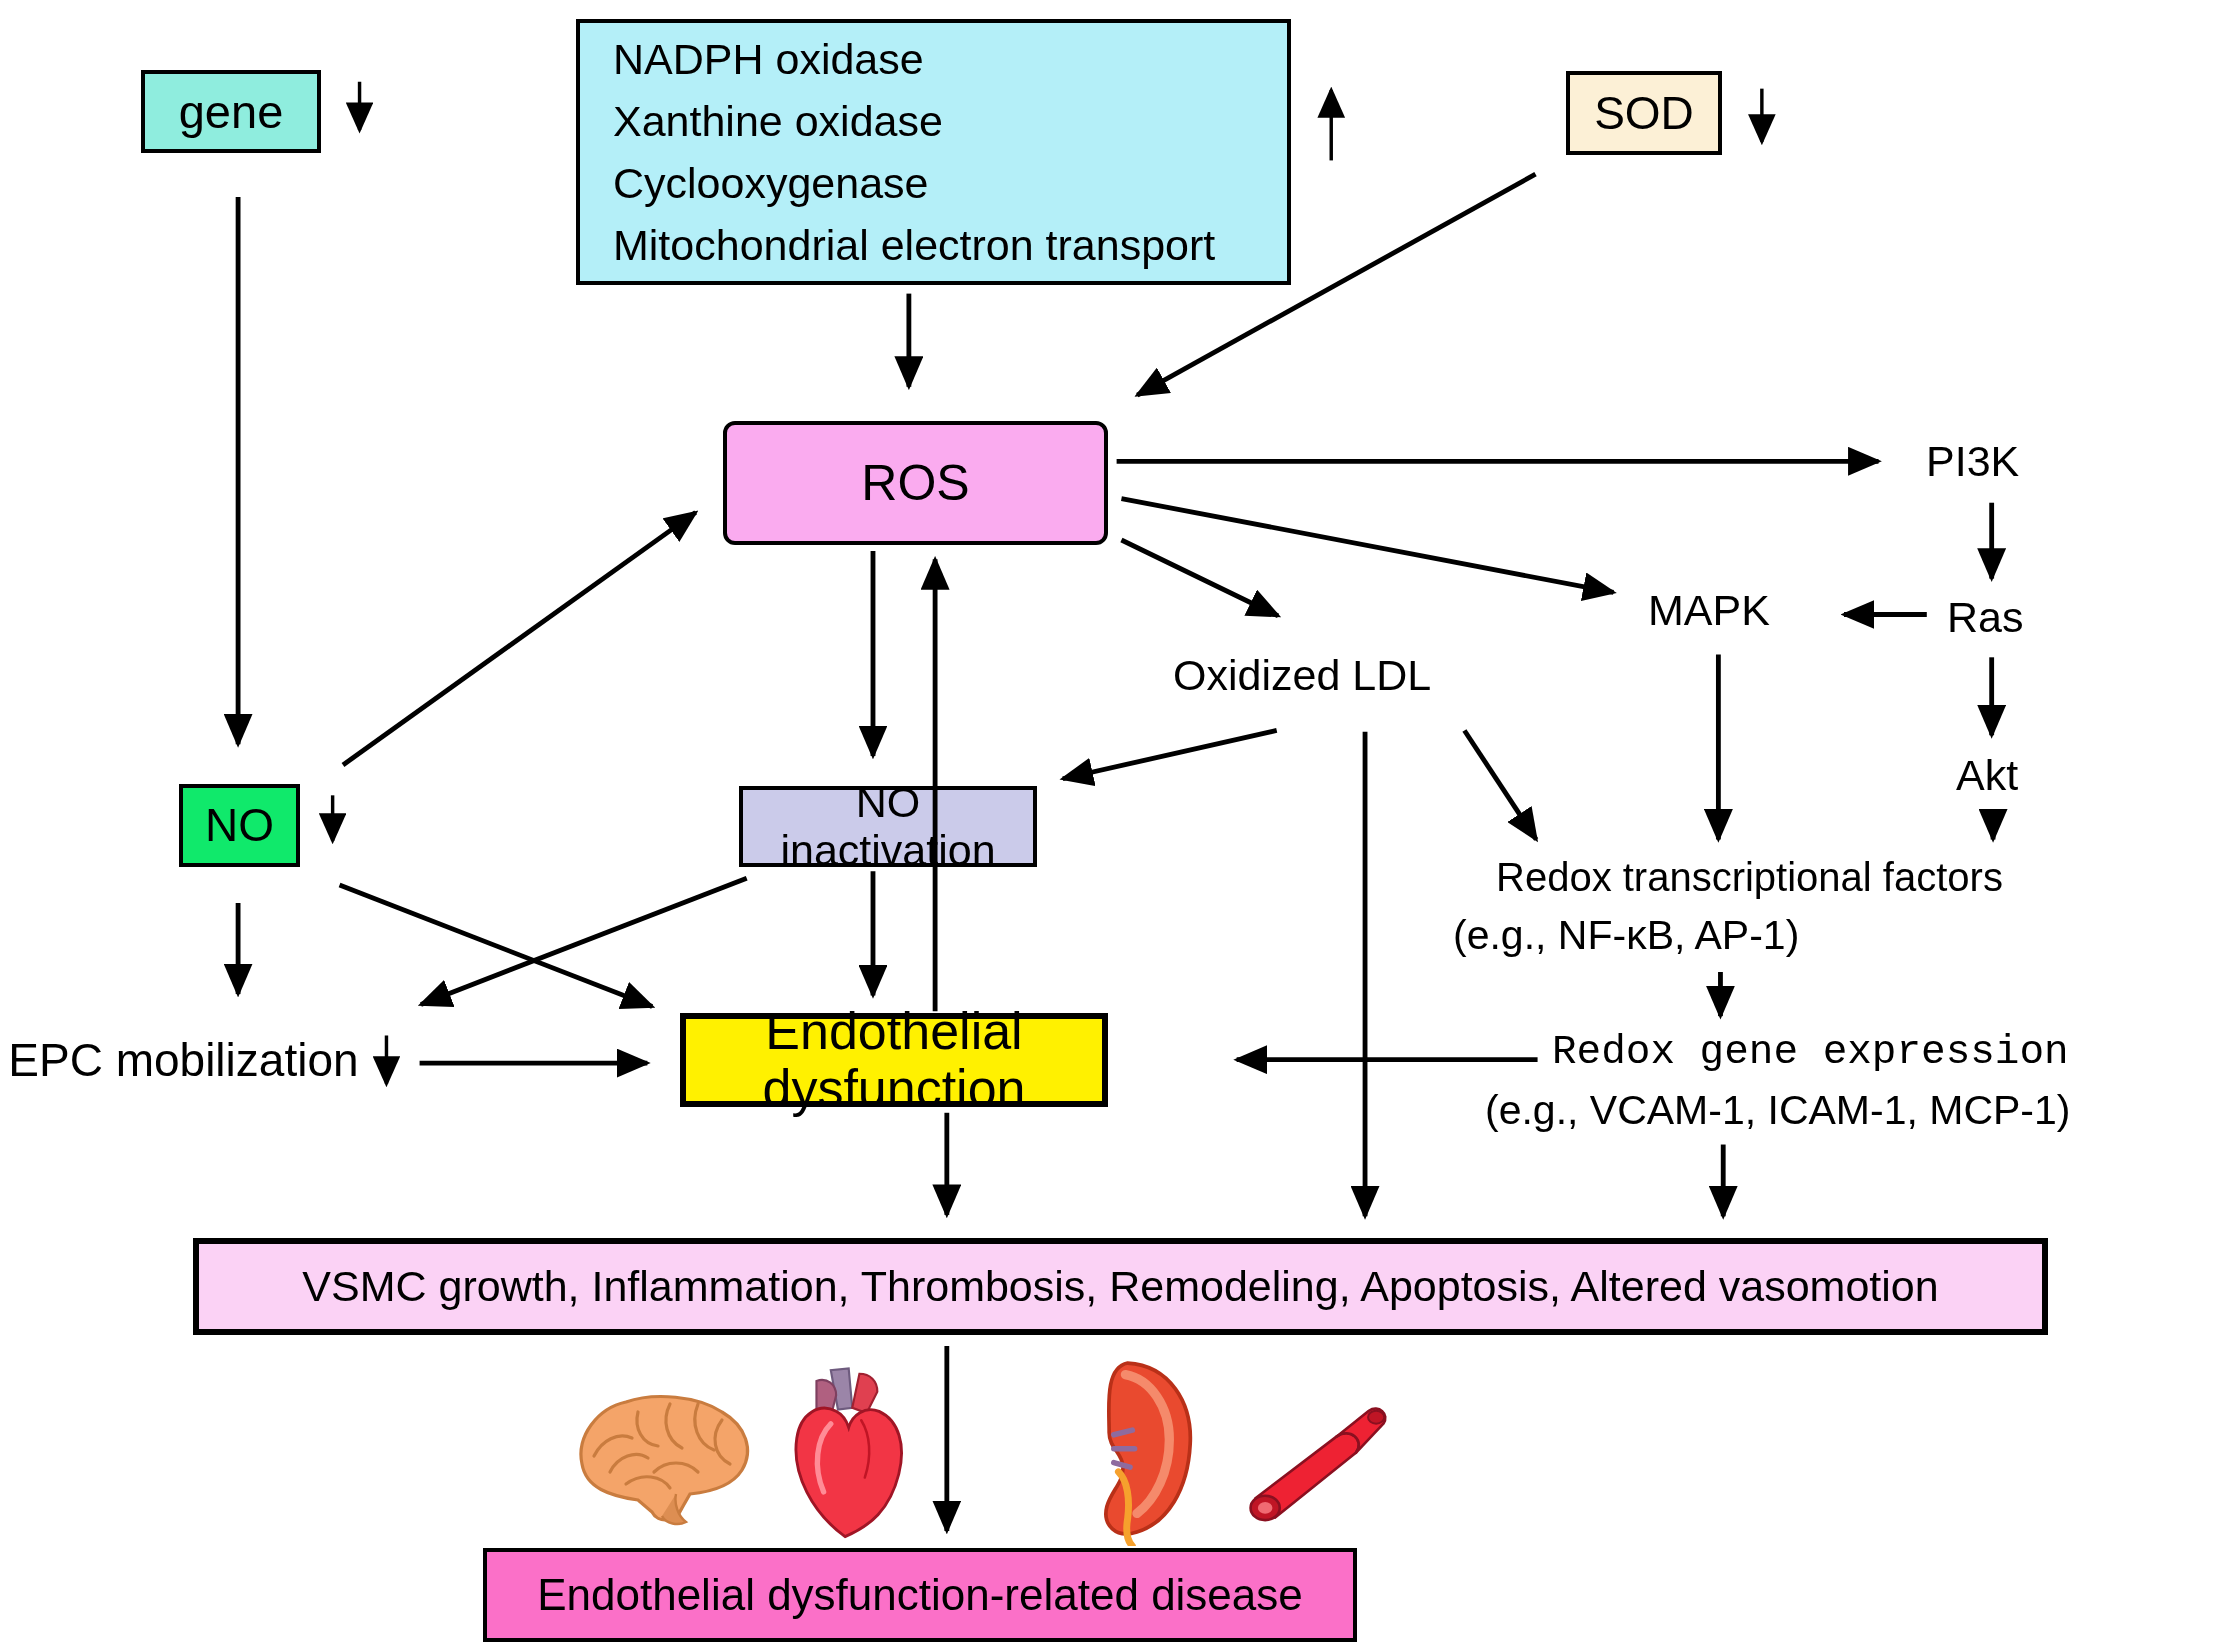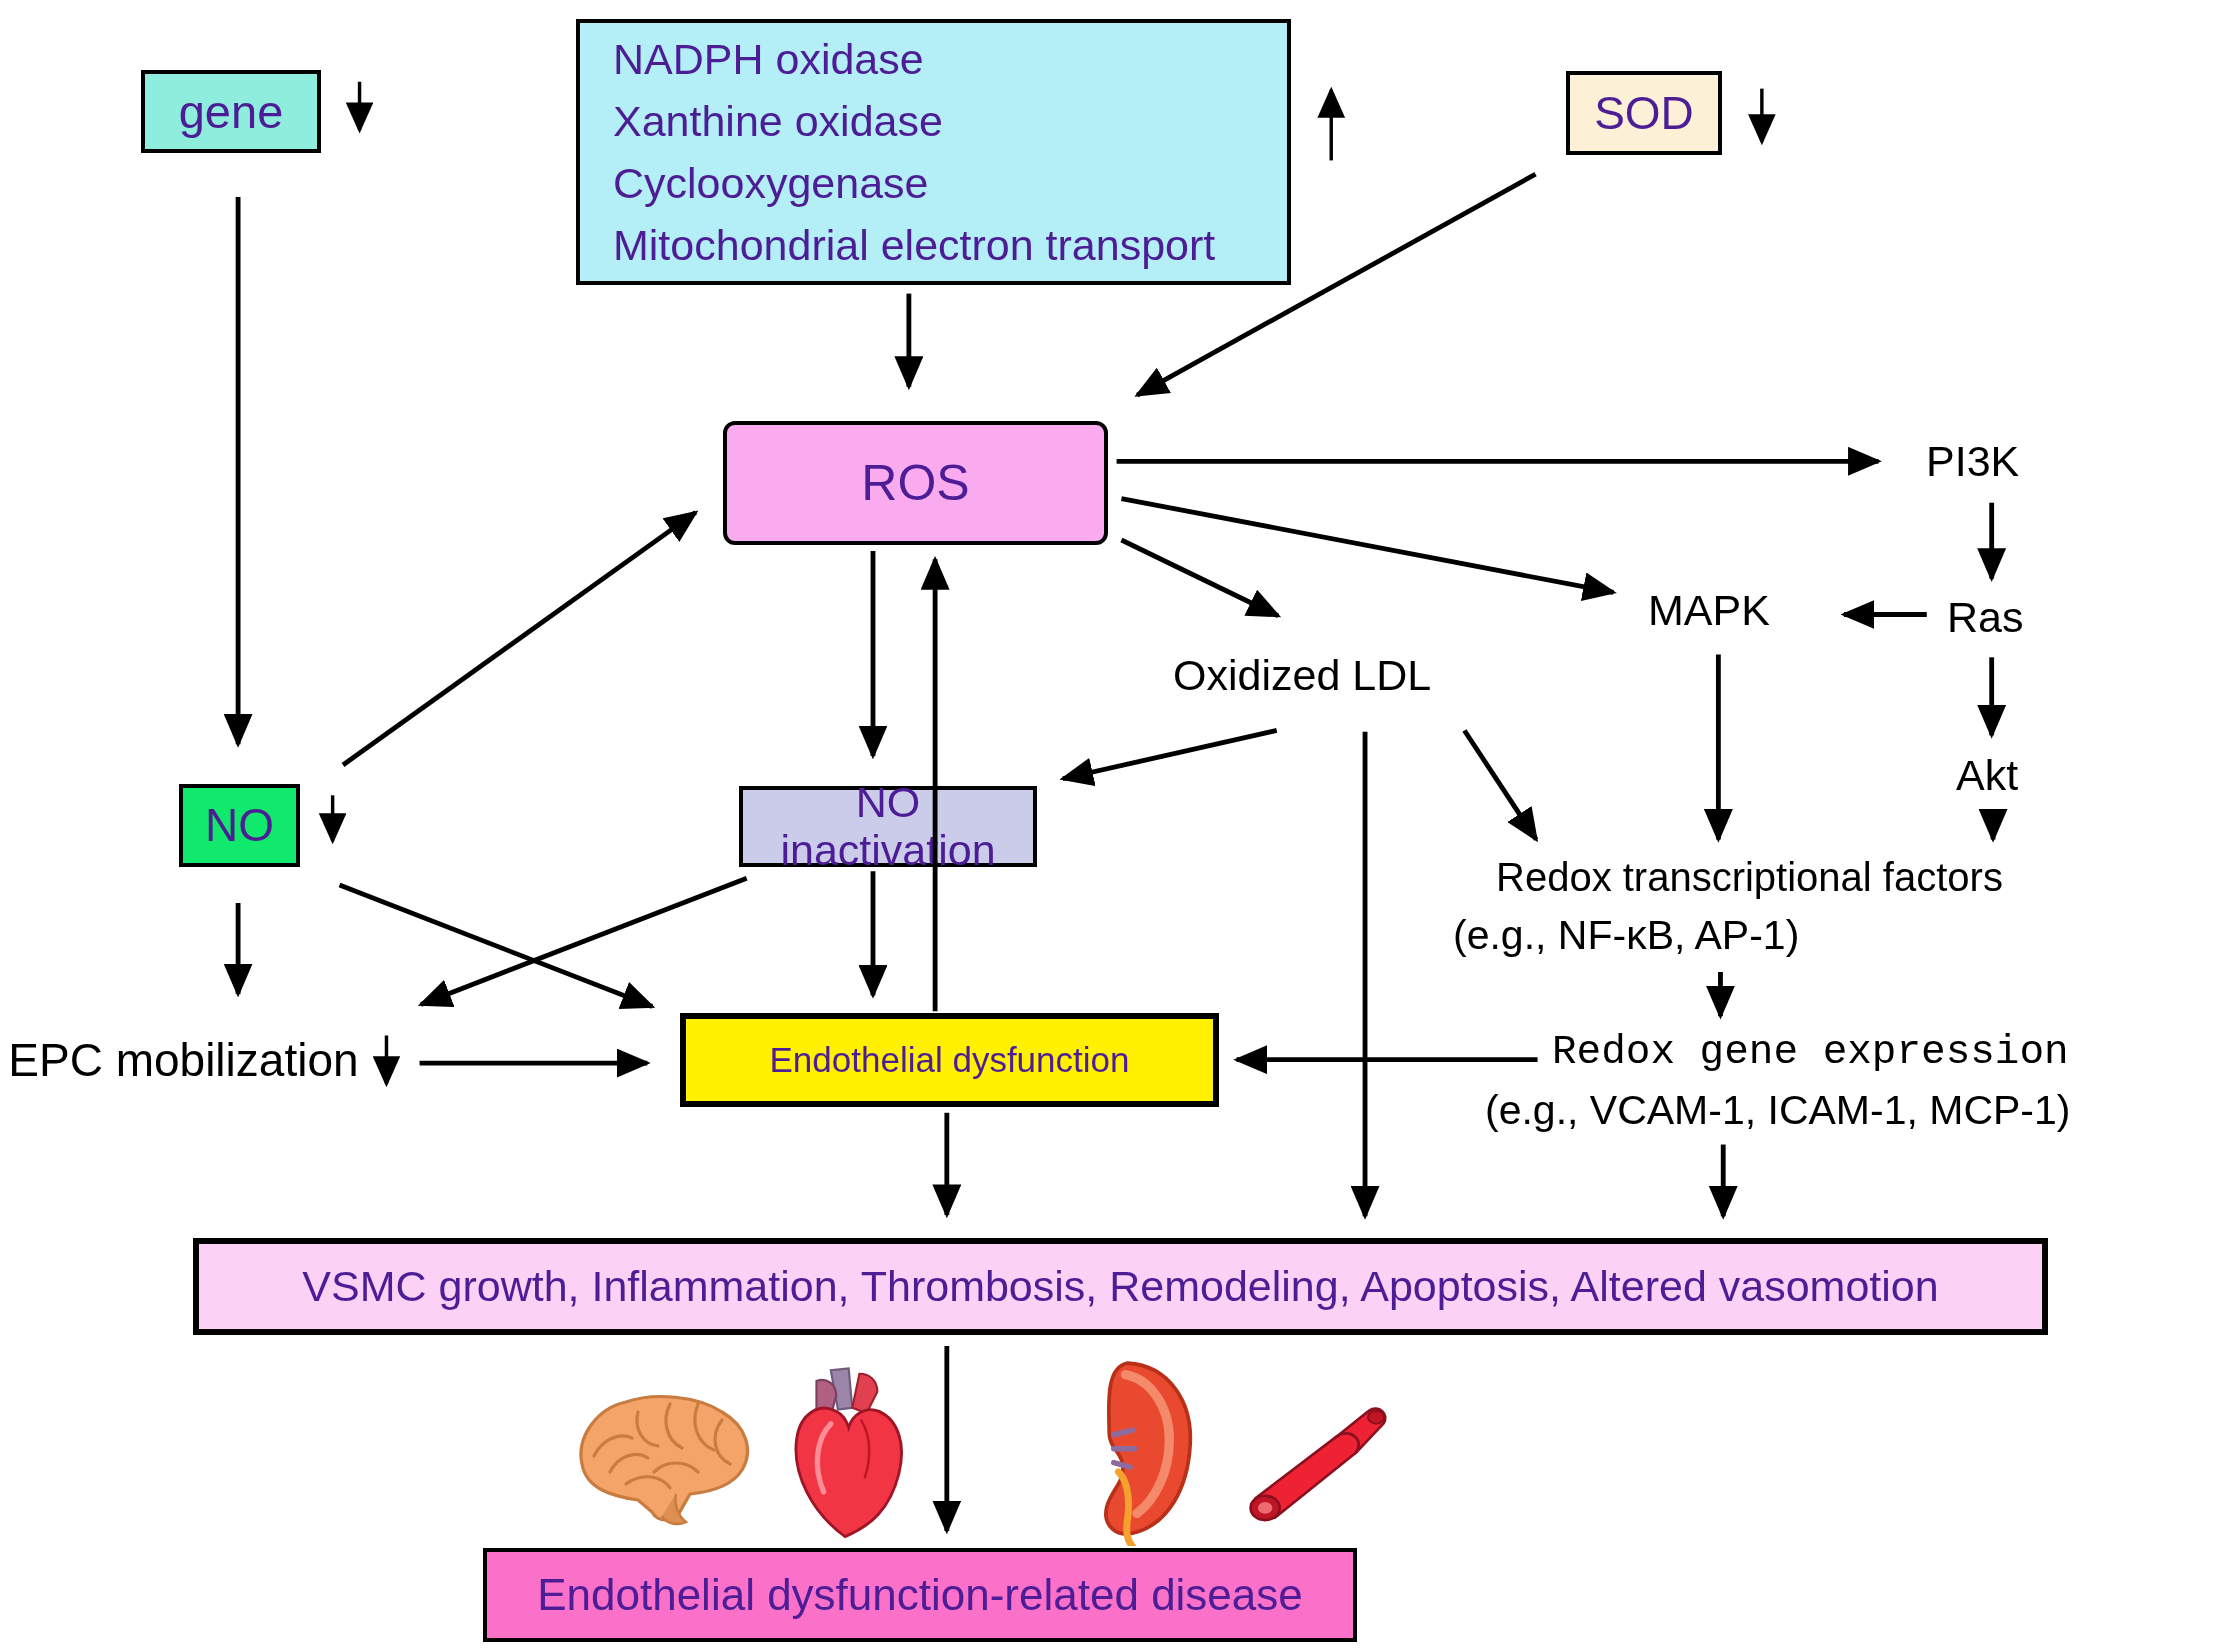--- a/index.html
+++ b/index.html
@@ -11,21 +11,21 @@
     overflow:hidden;
   }
   .box{
     position:absolute;
     box-sizing:border-box;
     border:4.1px solid #000;
     display:flex;
     align-items:center;
     justify-content:center;
     text-align:center;
-    color:#4c1d95;
+    color:#000000;
     line-height:1.1;
   }
   .lbl{
     position:absolute;
     color:#000;
     white-space:nowrap;
     line-height:1.1;
   }
   #arrow-layer{
     position:absolute;
@@ -37,21 +37,21 @@
   #box-enos   {left:141px;top:70px;width:180px;height:83px;background:#8FEDDE;font-size:47px;}
   #box-sources{left:576px;top:19.3px;width:715px;height:266px;background:#B4EFF8;font-size:43px;
                flex-direction:column;align-items:flex-start;justify-content:center;text-align:left;
                padding-left:33px;}
   #box-sources .srcline{display:block;line-height:62px;}
   #box-sod    {left:1566px;top:71px;width:156px;height:84px;background:#FCF0D6;font-size:46px;}
   #box-ros    {left:723px;top:421px;width:385px;height:124px;background:#FAABEF;font-size:50px;
                border-width:4.8px;border-radius:12px;}
   #box-no     {left:179px;top:784px;width:121px;height:83px;background:#10E96B;font-size:46px;}
   #box-noinact{left:739px;top:786px;width:298px;height:81px;background:#CBCBEA;font-size:43px;}
-  #box-endodys{left:680px;top:1013px;width:539px;height:94px;background:#FFF100;font-size:35px;
+  #box-endodys{left:680px;top:1013px;width:428px;height:94px;background:#FFF100;font-size:52px;
                border-width:6.2px;font-weight:400;}
   #box-vsmc   {left:193px;top:1238px;width:1855px;height:97px;background:#FBD2F5;font-size:43px;
                border-width:6.2px;}
   #box-disease{left:483px;top:1548px;width:874px;height:94px;background:#FB70C8;font-size:44px;
                border-width:4.8px;}
   
   #lbl-oxldl   {left:1173px;top:652px;font-size:43px;}
   #lbl-pi3k    {left:1926px;top:438px;font-size:43px;}
   #lbl-ras     {left:1947px;top:594px;font-size:43px;}
   #lbl-akt     {left:1956px;top:752px;font-size:43px;}

